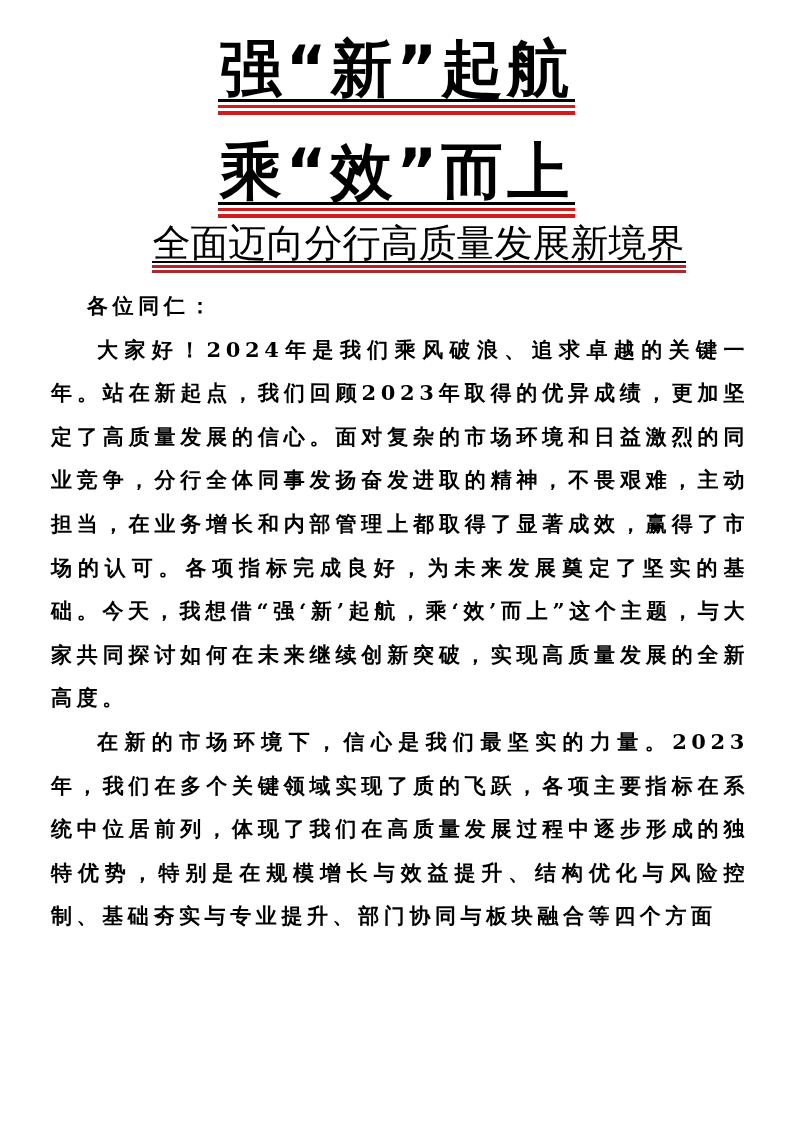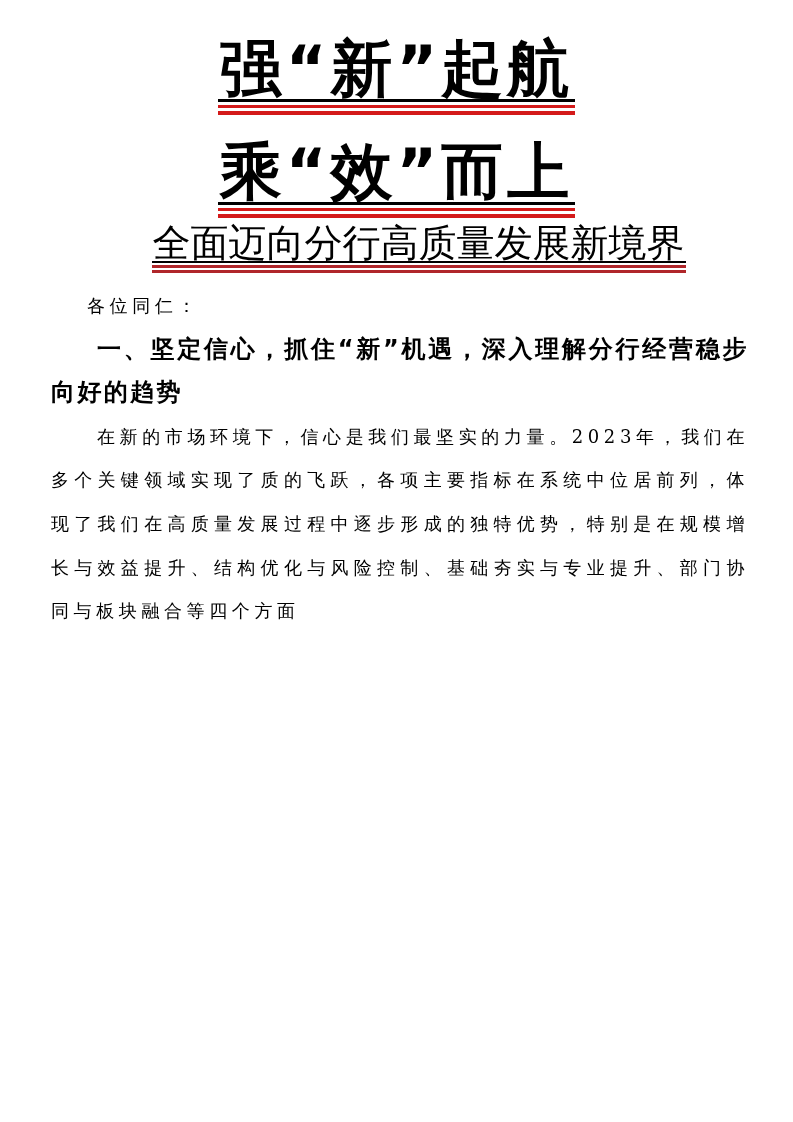--- a/index.html
+++ b/index.html
@@ -12,22 +12,22 @@
                 padding: 0 2px; }
   .title-text .ul-black { position: absolute; left: 0; right: 0; bottom: 0; height: 3px; background: #000; }
   .title-text .ul-red1 { position: absolute; left: 0; right: 0; bottom: -6px; height: 3px; background: #d41a1a; }
   .title-text .ul-red2 { position: absolute; left: 0; right: 0; bottom: -13px; height: 4px; background: #d41a1a; }
   .sub-text { display: inline-block; position: relative; font-family: "DejaVu Serif", "Liberation Serif", serif;
               font-size: 38px; line-height: 42px; letter-spacing: 0px; color: #000; padding: 0 1px; }
   .sub-text .ul-black { position: absolute; left: 0; right: 0; bottom: 1px; height: 2px; background: #000; }
   .sub-text .ul-red1 { position: absolute; left: 0; right: 0; bottom: -4px; height: 3px; background: #b0262a; }
   .sub-text .ul-red2 { position: absolute; left: 0; right: 0; bottom: -9px; height: 3px; background: #b0262a; }
   .body { position: absolute; left: 51px; top: 284px; width: 698px; }
-  .para { margin: 0; font-size: 18px; line-height: 43.6px; text-align: justify; letter-spacing: 4.6px;
-          text-indent: 46px; word-break: break-all; }
+  .para { margin: 0; font-size: 21px; line-height: 43.6px; text-align: justify; letter-spacing: 4.6px;
+          text-indent: 46px; word-break: break-all; font-weight: bold; }
   .para.salutation { text-indent: 36px; }
   .heading { margin: 0; font-family: "DejaVu Sans", "Liberation Sans", sans-serif; font-weight: bold;
              font-size: 24px; line-height: 43.6px; letter-spacing: 2.4px; text-indent: 46px;
              text-align: justify; word-break: break-all; }
 </style>
 </head>
 <body>
 
 <div class="page">
 
@@ -53,17 +53,17 @@
     <span class="sub-text">
       <span>全面迈向分行高质量发展新境界</span>
       <span class="ul-black"></span>
       <span class="ul-red1"></span>
       <span class="ul-red2"></span>
     </span>
   </div>
 
   <div class="body">
     <p class="para salutation">各位同仁：</p>
-    <p class="heading">一、坚定信心，抓住“新”机遇，深入理解分行经营稳步向好的趋势</p>
+    <p class="para">大家好！2024年是我们乘风破浪、追求卓越的关键一年。站在新起点，我们回顾2023年取得的优异成绩，更加坚定了高质量发展的信心。面对复杂的市场环境和日益激烈的同业竞争，分行全体同事发扬奋发进取的精神，不畏艰难，主动担当，在业务增长和内部管理上都取得了显著成效，赢得了市场的认可。各项指标完成良好，为未来发展奠定了坚实的基础。今天，我想借“强‘新’起航，乘‘效’而上”这个主题，与大家共同探讨如何在未来继续创新突破，实现高质量发展的全新高度。</p>
     <p class="para">在新的市场环境下，信心是我们最坚实的力量。2023年，我们在多个关键领域实现了质的飞跃，各项主要指标在系统中位居前列，体现了我们在高质量发展过程中逐步形成的独特优势，特别是在规模增长与效益提升、结构优化与风险控制、基础夯实与专业提升、部门协同与板块融合等四个方面</p>
   </div>
 
 </div>
 
 </body></html>

